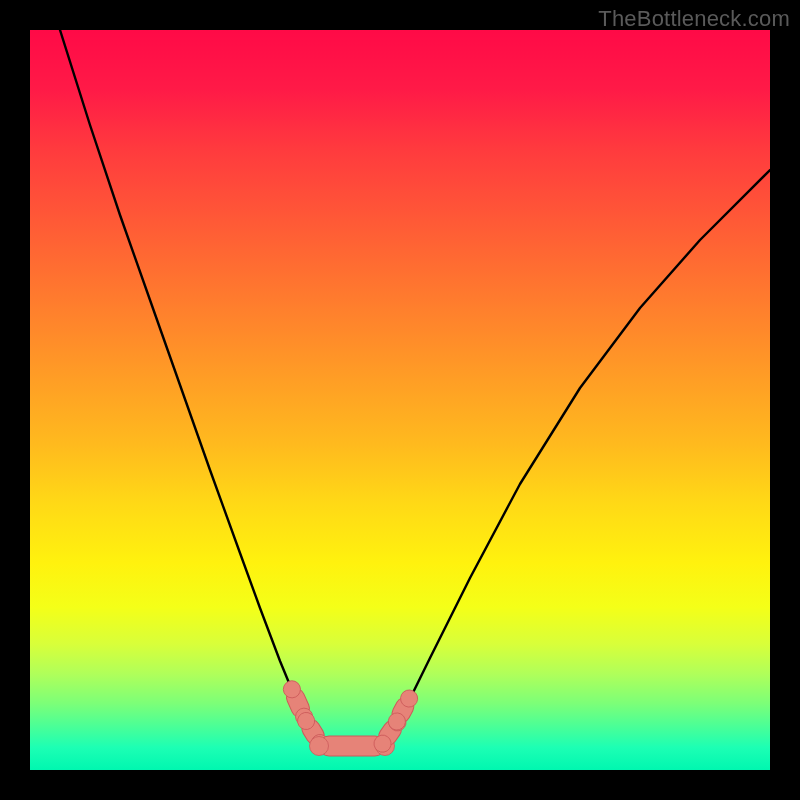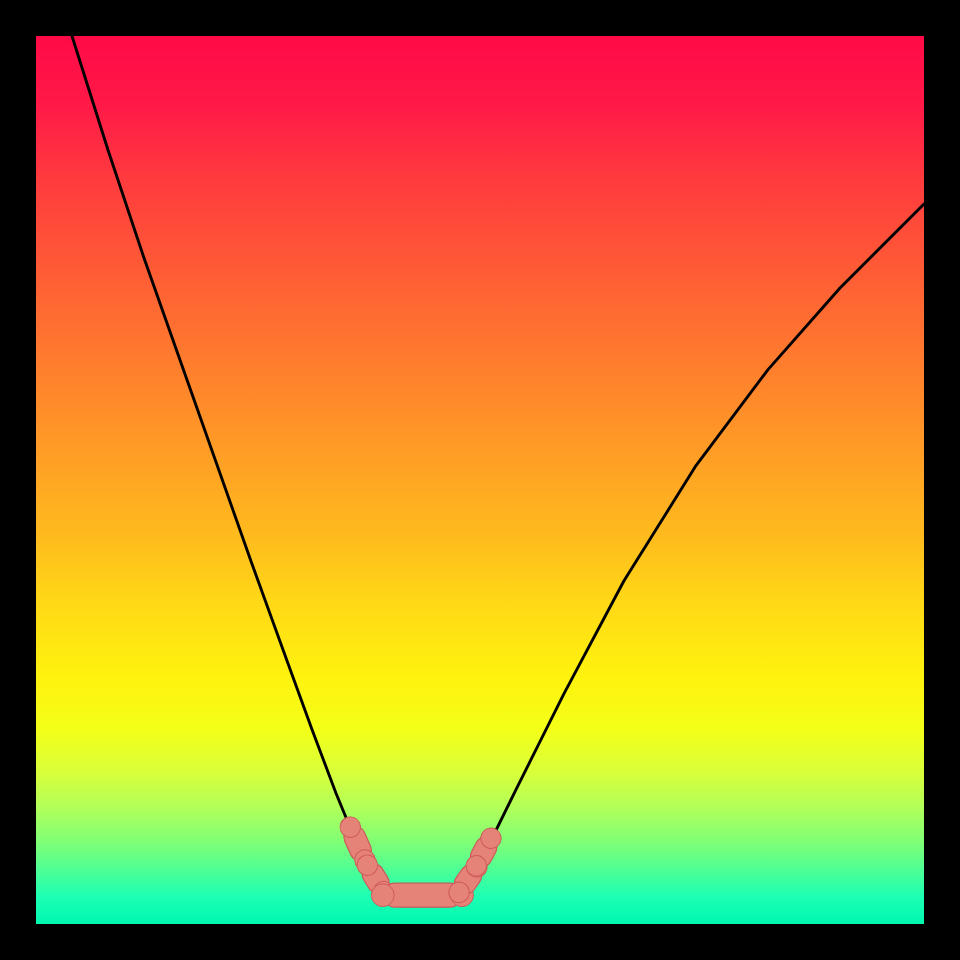--- a/index.html
+++ b/index.html
@@ -96,13 +96,14 @@
             <circle cx="13" cy="0" r="8.549999999999999" fill="#e68378" stroke="#cc5a5a" stroke-width="0.8"></circle>
           </g>
           <g transform="translate(373,680) rotate(-62)">
             <rect x="-13" y="-9" width="26" height="18" rx="9" ry="9" fill="#e68378" stroke="#cc5a5a" stroke-width="1"></rect>
             <circle cx="-13" cy="0" r="8.549999999999999" fill="#e68378" stroke="#cc5a5a" stroke-width="0.8"></circle>
             <circle cx="13" cy="0" r="8.549999999999999" fill="#e68378" stroke="#cc5a5a" stroke-width="0.8"></circle>
           </g>
         </g>
     </svg>
   </div>
+  <div class="watermark">TheBottleneck.com</div>
 </div>
 
 </body></html>

